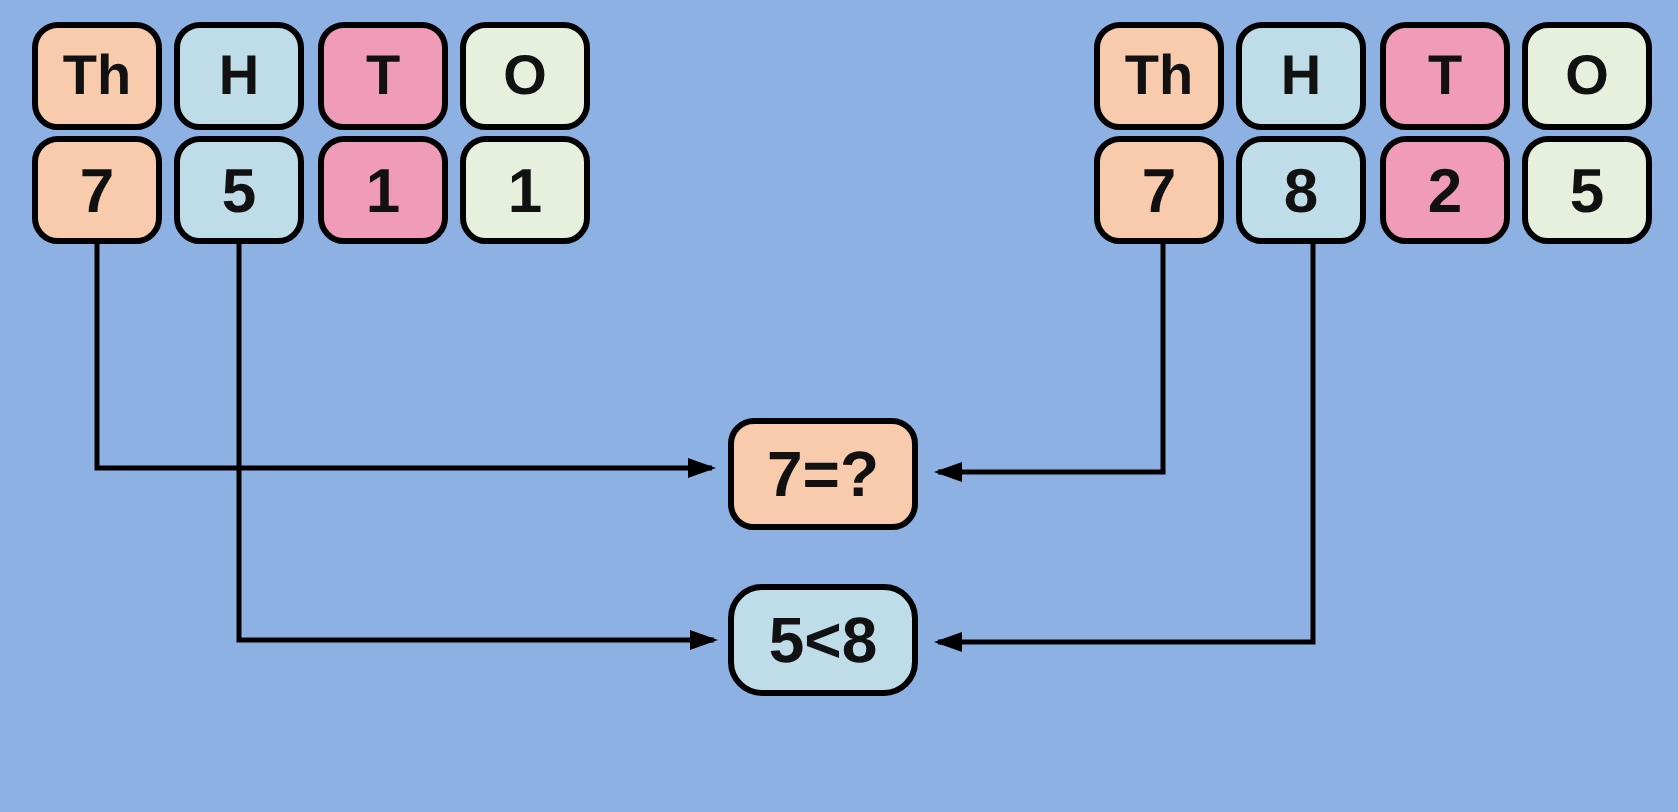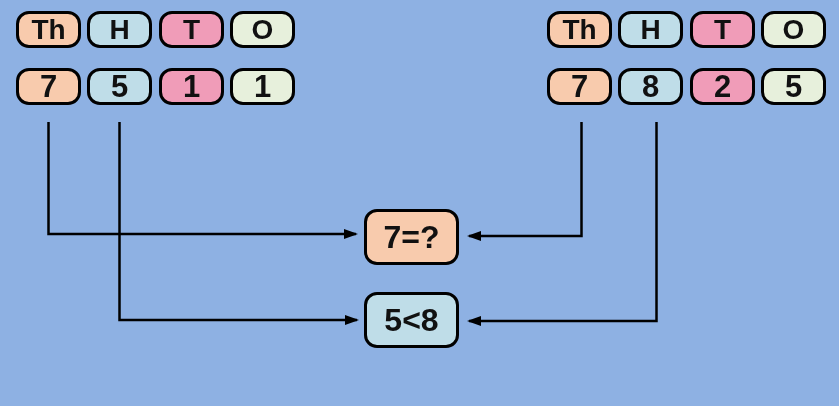--- a/index.html
+++ b/index.html
@@ -13,21 +13,21 @@
     position: relative;
     width: 839px; height: 406px;
     background: #8EB1E3;
   }
   .connectors {
     position: absolute; left: 0; top: 0;
     width: 839px; height: 406px;
   }
   .cell {
     position: absolute;
-    width: 65px; height: 37px;
+    width: 65px; height: 54px;
     border: 3px solid #000;
     border-radius: 13px;
     box-sizing: border-box;
     display: flex; align-items: center; justify-content: center;
     font-weight: 700; color: #111;
     font-size: 28px;
     line-height: 1;
   }
   .cell.digit { font-size: 31px; }
   .cell.cmp {
@@ -74,15 +74,15 @@
     <div class="cell pink" style="left:690px; top:11px;">T</div>
     <div class="cell green" style="left:761px; top:11px;">O</div>
 
     <div class="cell digit peach" style="left:547px; top:68px;">7</div>
     <div class="cell digit blue" style="left:618px; top:68px;">8</div>
     <div class="cell digit pink" style="left:690px; top:68px;">2</div>
     <div class="cell digit green" style="left:761px; top:68px;">5</div>
   </div>
 
   <div class="cell cmp peach" style="left:364px; top:209px;">7=?</div>
-  <div class="cell cmp blue" style="left:364px; top:292px;">5&lt;8</div>
+  <div class="cell cmp blue" style="left:364px; top:292px;border-radius:17px;">5&lt;8</div>
 
 </div>
 
 </body></html>

